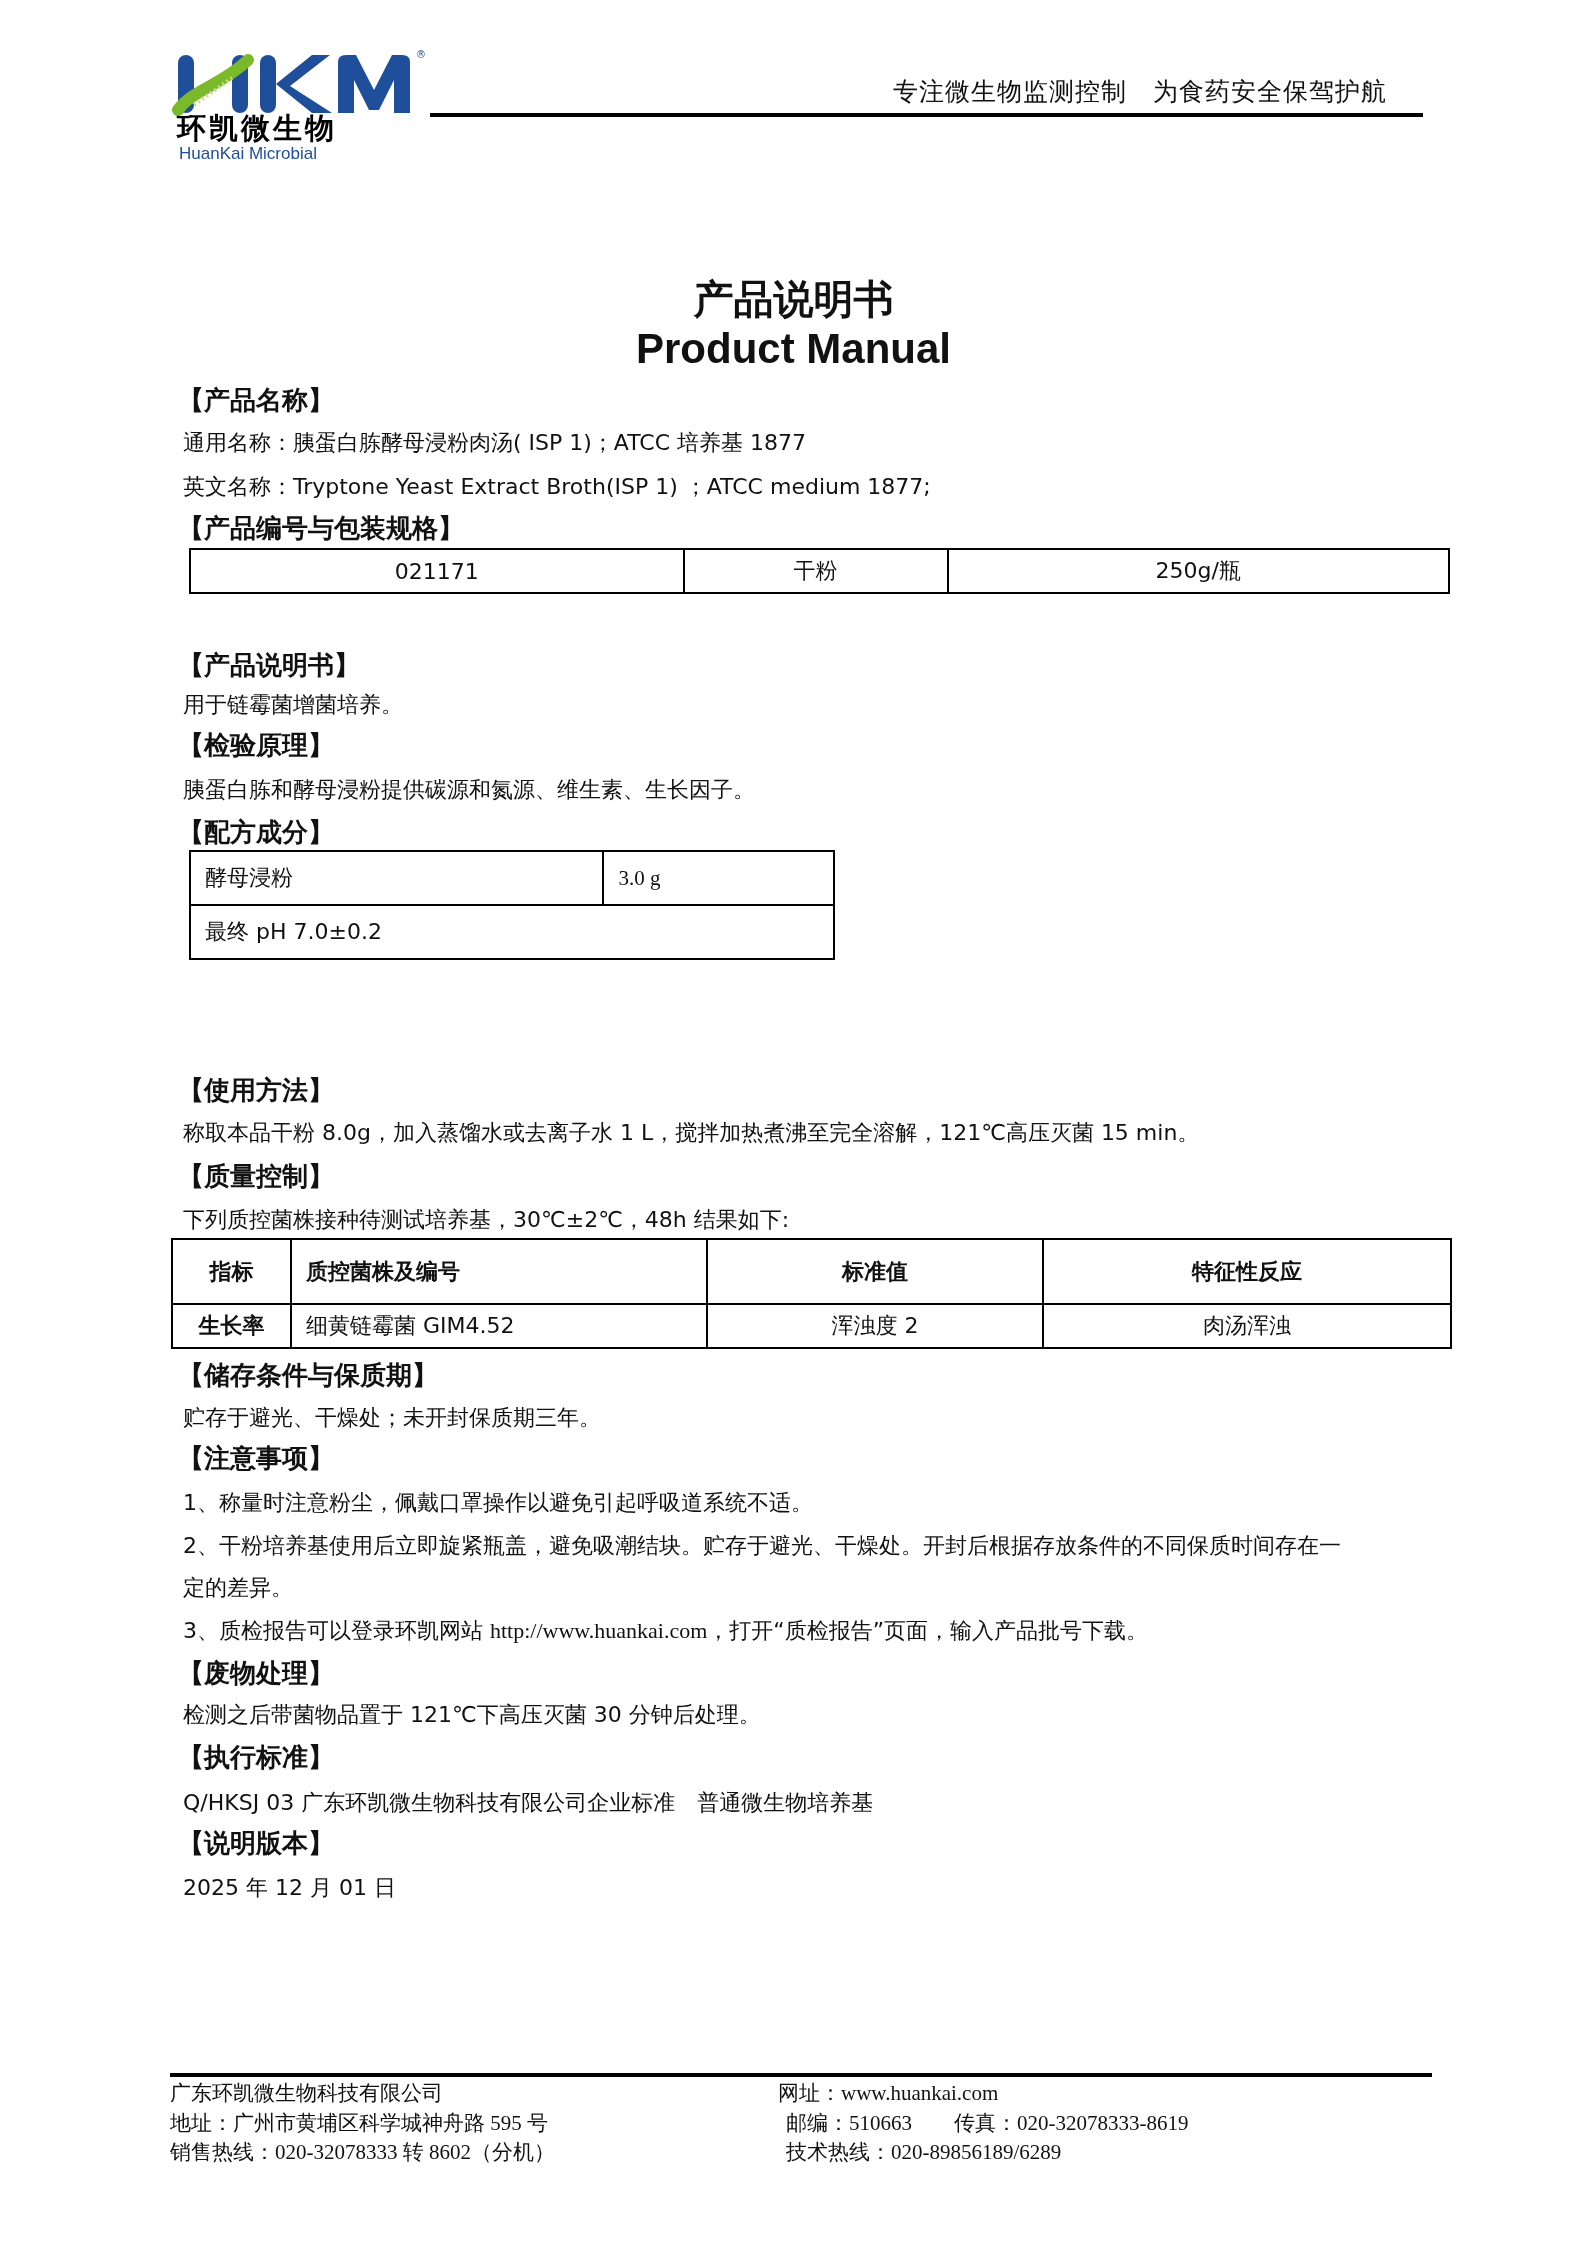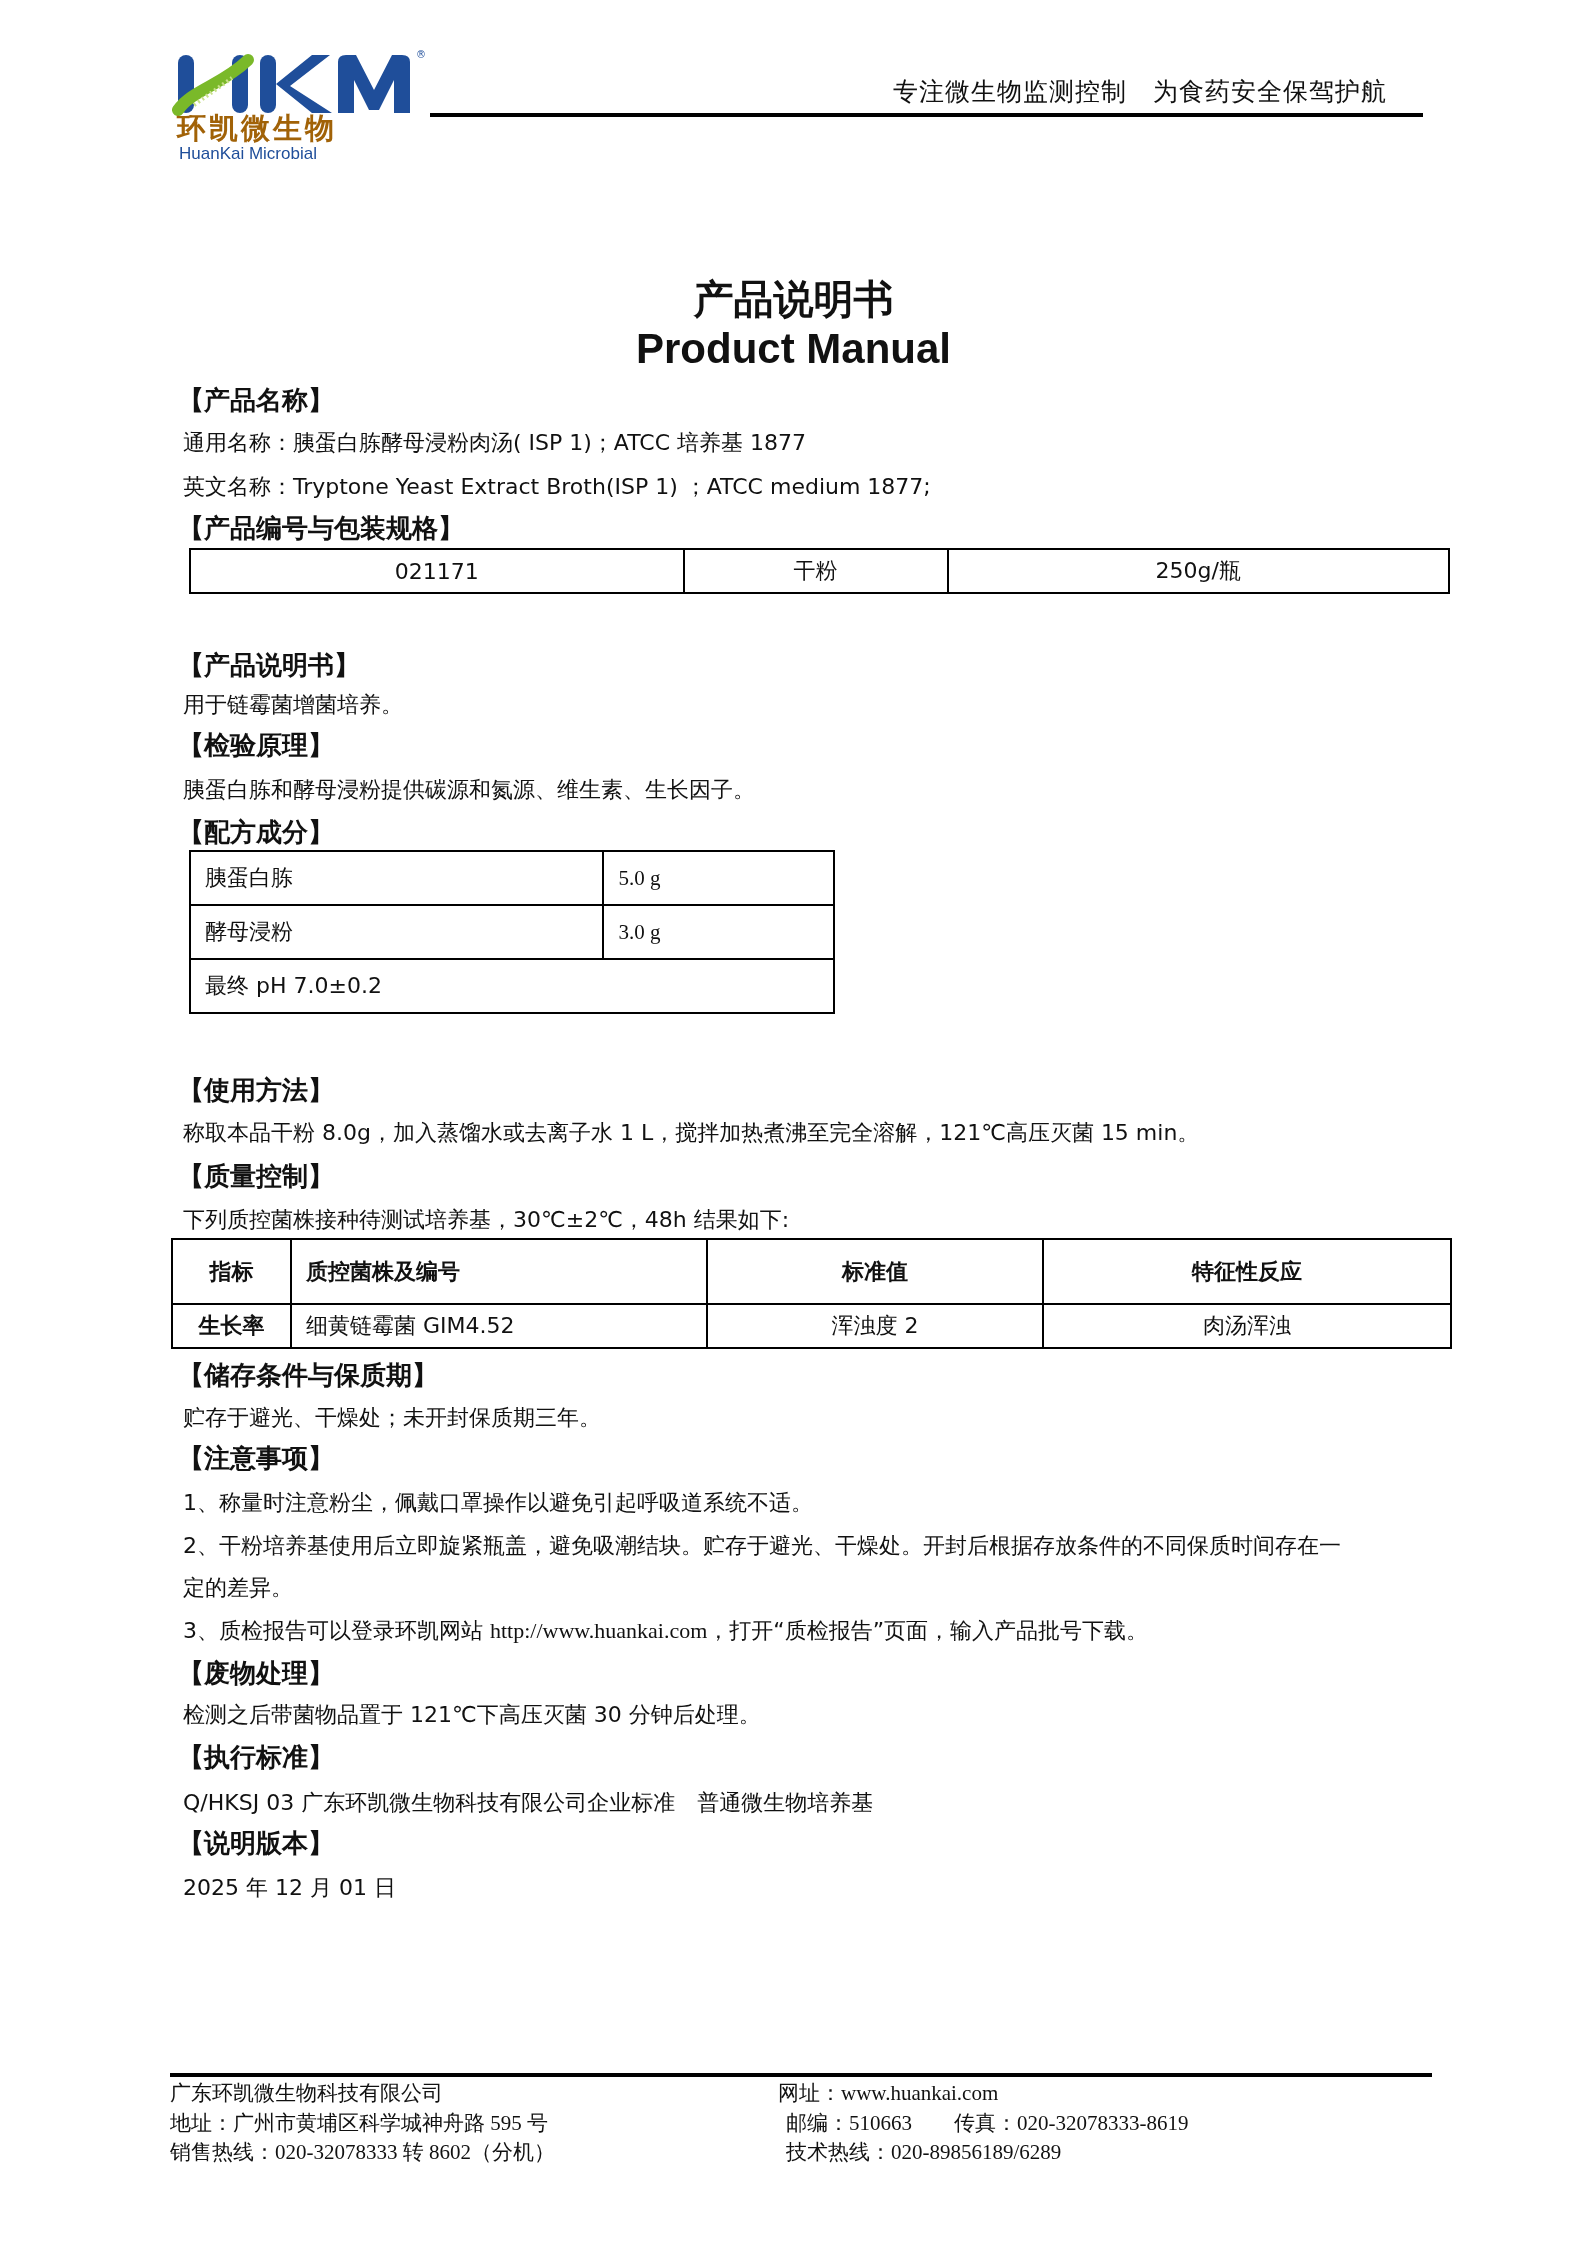--- a/index.html
+++ b/index.html
@@ -1,20 +1,20 @@
 <!DOCTYPE html>
 <html><head>
 <meta charset="utf-8">
 <style>
   html, body { margin: 0; padding: 0; background: #ffffff; }
   body { width: 1587px; height: 2245px; position: relative; overflow: hidden;
          font-family: "DejaVu Sans", "Liberation Sans", sans-serif; color: #111; }
   .abs { position: absolute; }
   .logo { left: 172px; top: 50px; width: 260px; height: 115px; }
-  .logo-cn { left: 177px; top: 112px; font-size: 29px; font-weight: bold; color: #a16207; letter-spacing: 3px; line-height: 32px; white-space: nowrap; }
+  .logo-cn { left: 177px; top: 112px; font-size: 29px; font-weight: bold; color: #000000; letter-spacing: 3px; line-height: 32px; white-space: nowrap; }
   .logo-en { left: 179px; top: 144px; font-size: 17px; color: #1f4e9a; line-height: 20px; white-space: nowrap; font-family: "Liberation Sans", sans-serif; }
   .tagline { left: 860px; top: 76px; width: 560px; text-align: center; font-size: 25px; line-height: 32px; white-space: nowrap; letter-spacing: 1px; }
   .header-rule { left: 430px; top: 113px; width: 993px; height: 4px; background: #000; }
   .title-cn { left: 0; width: 1587px; top: 276px; text-align: center; font-size: 40px; font-weight: bold; line-height: 46px; }
   .title-en { left: 0; width: 1587px; top: 325px; text-align: center; font-size: 42px; font-weight: bold; line-height: 48px; font-family: "Liberation Sans", sans-serif; }
   .h { left: 178px; font-size: 26px; font-weight: bold; line-height: 32px; white-space: nowrap; }
   .p { left: 183px; font-size: 22px; line-height: 28px; white-space: nowrap; }
   table { border-collapse: collapse; position: absolute; font-size: 22px; }
   td, th { border: 2px solid #000; padding: 0; }
   th { font-weight: bold; }
@@ -74,24 +74,20 @@
 <div class="abs h" style="top:649px">【产品说明书】</div>
 <div class="abs p" style="top:691px">用于链霉菌增菌培养。</div>
 
 <div class="abs h" style="top:729px">【检验原理】</div>
 <div class="abs p" style="top:776px">胰蛋白胨和酵母浸粉提供碳源和氮源、维生素、生长因子。</div>
 
 <div class="abs h" style="top:816px">【配方成分】</div>
 <table class="t2">
   <tbody>
   <tr>
-    <td>胰蛋白胨</td>
-    <td class="val">5.0 g</td>
-  </tr>
-  <tr>
     <td>酵母浸粉</td>
     <td class="val">3.0 g</td>
   </tr>
   <tr>
     <td colspan="2">最终 pH 7.0±0.2</td>
   </tr>
 </tbody>
   </table>
 
 <div class="abs h" style="top:1074px">【使用方法】</div>

